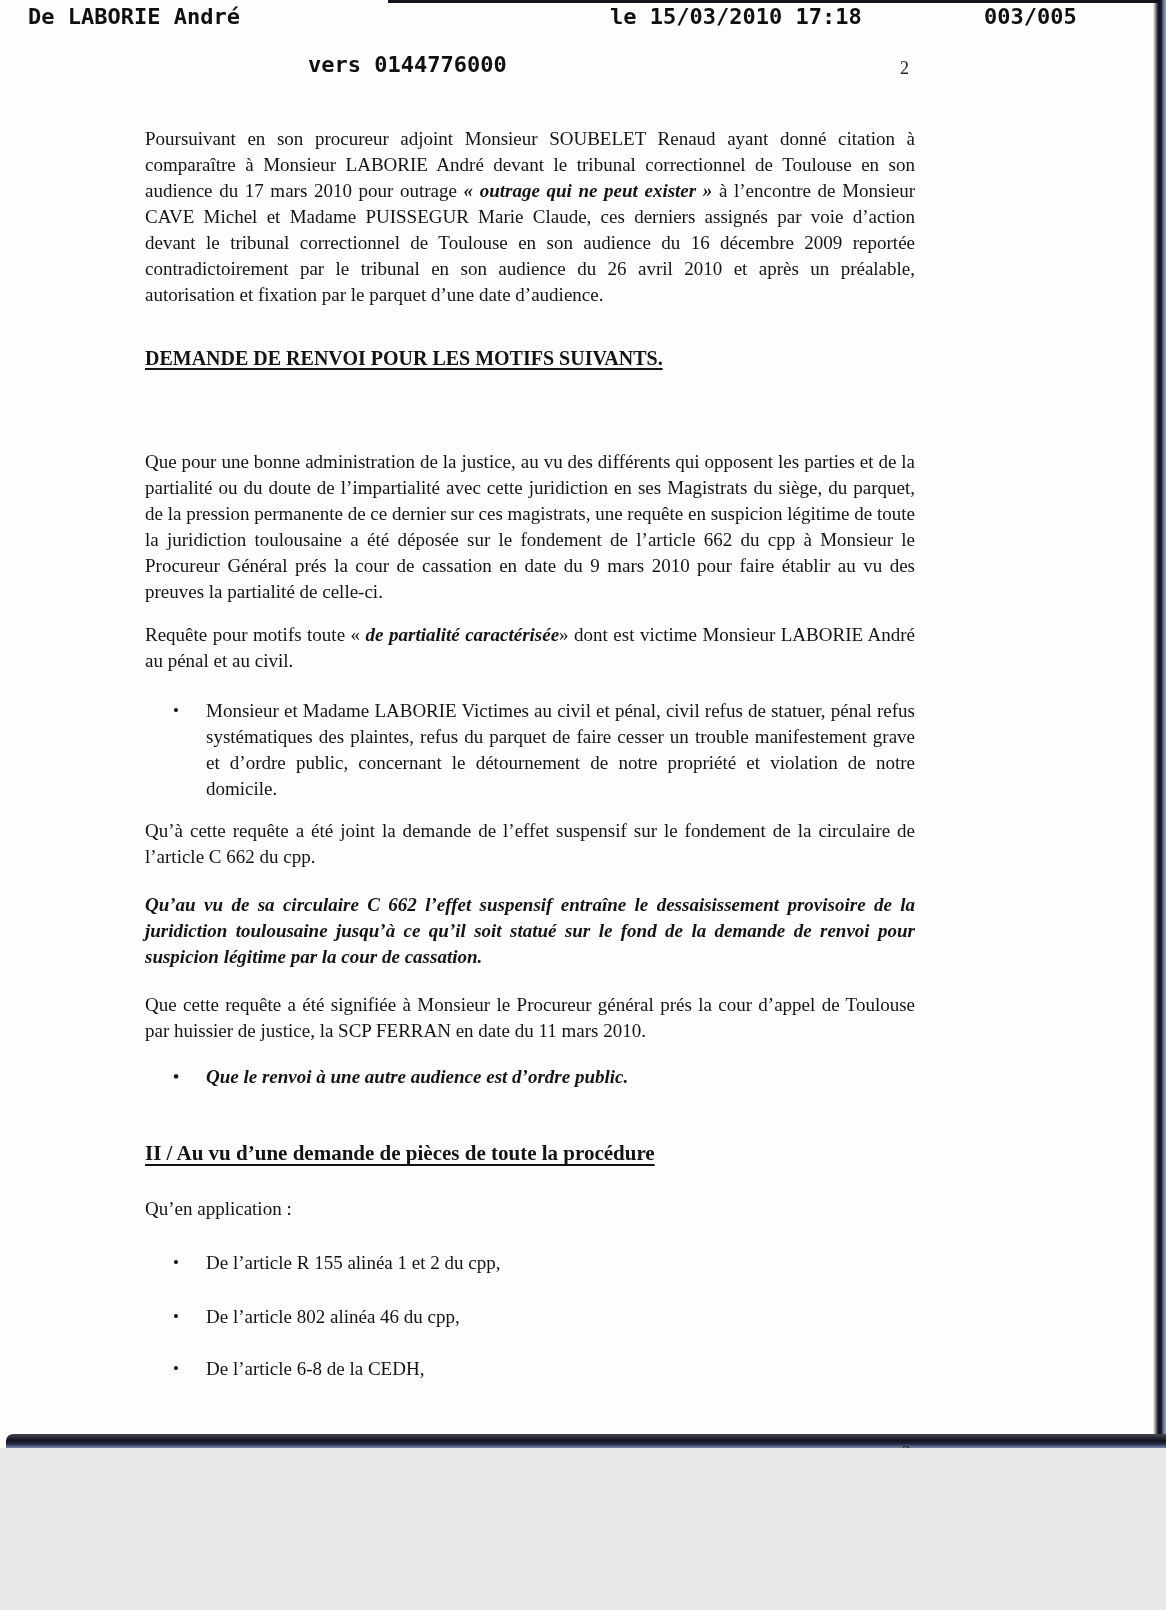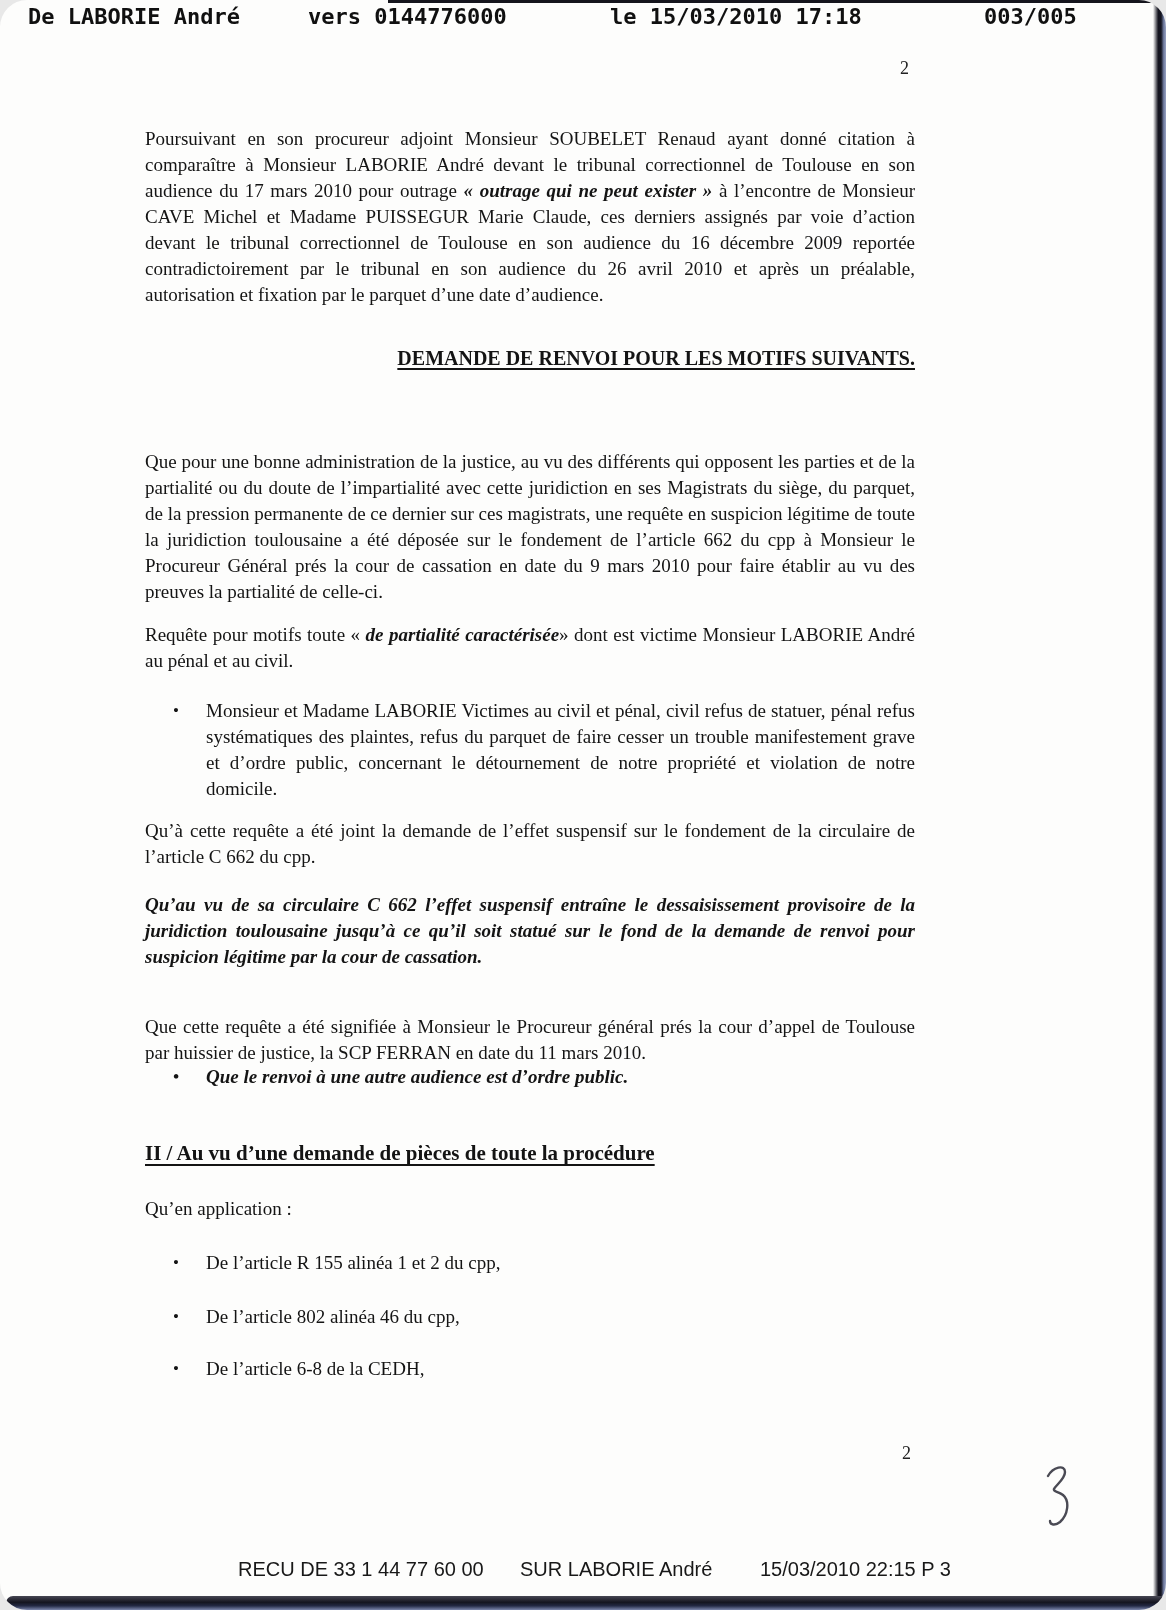--- a/index.html
+++ b/index.html
@@ -3,26 +3,25 @@
 <meta charset="utf-8">
 <style>
   html, body { margin: 0; padding: 0; }
   body {
     background: #e8e8e8;
     font-family: "Liberation Serif", serif;
   }
   .page {
     position: relative;
     width: 1166px;
-    height: 1610px;
+    height: 1448px;
     margin: 0 auto;
     background: #fdfdfc;
     overflow: hidden;
     color: #141414;
-    border-radius: 27px;
   }
 
   
   .edge-top {
     position: absolute; top: 0; left: 388; height: 3px; width: 770px;
     background: #15151d;
     left: 388px;
   }
   .edge-right {
     position: absolute; top: 0; right: 0; bottom: 0; width: 13px;
@@ -36,51 +35,51 @@
 
   
   .fax-header {
     position: absolute; top: 4px; left: 0; width: 100%;
     font-family: "DejaVu Sans Mono", monospace;
     font-weight: bold; font-size: 22px; color: #101010;
     white-space: nowrap;
   }
   .fax-header span { position: absolute; top: 0; }
   .fh-sender    { left: 28px; }
-  .fh-recipient { left: 308px; }
+  .fh-recipient { left: 308px; margin-top: 48px; }
   .fh-datetime  { left: 610px; }
   .fh-pages     { left: 984px; }
 
   .pagenum {
     position: absolute; font-size: 18px; color: #222;
   }
   .pagenum-top    { top: 58px;  left: 900px; }
   .pagenum-bottom { top: 1443px; left: 902px; }
 
   
   .col {
     position: absolute; left: 145px; width: 770px;
     font-size: 19px; line-height: 26px; text-align: justify;
   }
   .b-p1      { top: 126px; }
-  .h-main    { top: 345px; text-align: right; font-weight: bold; font-size: 20px;
+  .h-main    { top: 345px; text-align: left; font-weight: bold; font-size: 20px;
                text-decoration: underline; text-decoration-thickness: 2px; text-underline-offset: 3px; }
   .h-sec     { font-weight: bold; font-size: 21px; text-align: left;
                text-decoration: underline; text-decoration-thickness: 2px; text-underline-offset: 4px; }
   .h-one     { top: 396px; }
   .b-p2      { top: 449px; }
   .b-p3      { top: 622px; }
   .bullet    { display: flex; }
   .bullet .marker { width: 33px; flex: 0 0 33px; padding-left: 28px; box-sizing: content-box;
                font-size: 17px; }
   .bullet .btxt   { flex: 1; }
   .b-bul1    { top: 698px; }
   .b-p4      { top: 818px; }
   .b-p5      { top: 892px; font-weight: bold; font-style: italic; }
-  .b-p6      { top: 992px; margin-top: 22px; }
+  .b-p6      { top: 992px; }
   .b-bul2    { top: 1064px; font-weight: bold; font-style: italic; }
   .h-two     { top: 1140px; }
   .b-p7      { top: 1196px; text-align: left; }
   .b-art1    { top: 1250px; }
   .b-art2    { top: 1304px; }
   .b-art3    { top: 1356px; }
 
   .em-bi { font-weight: bold; font-style: italic; }
 
   

